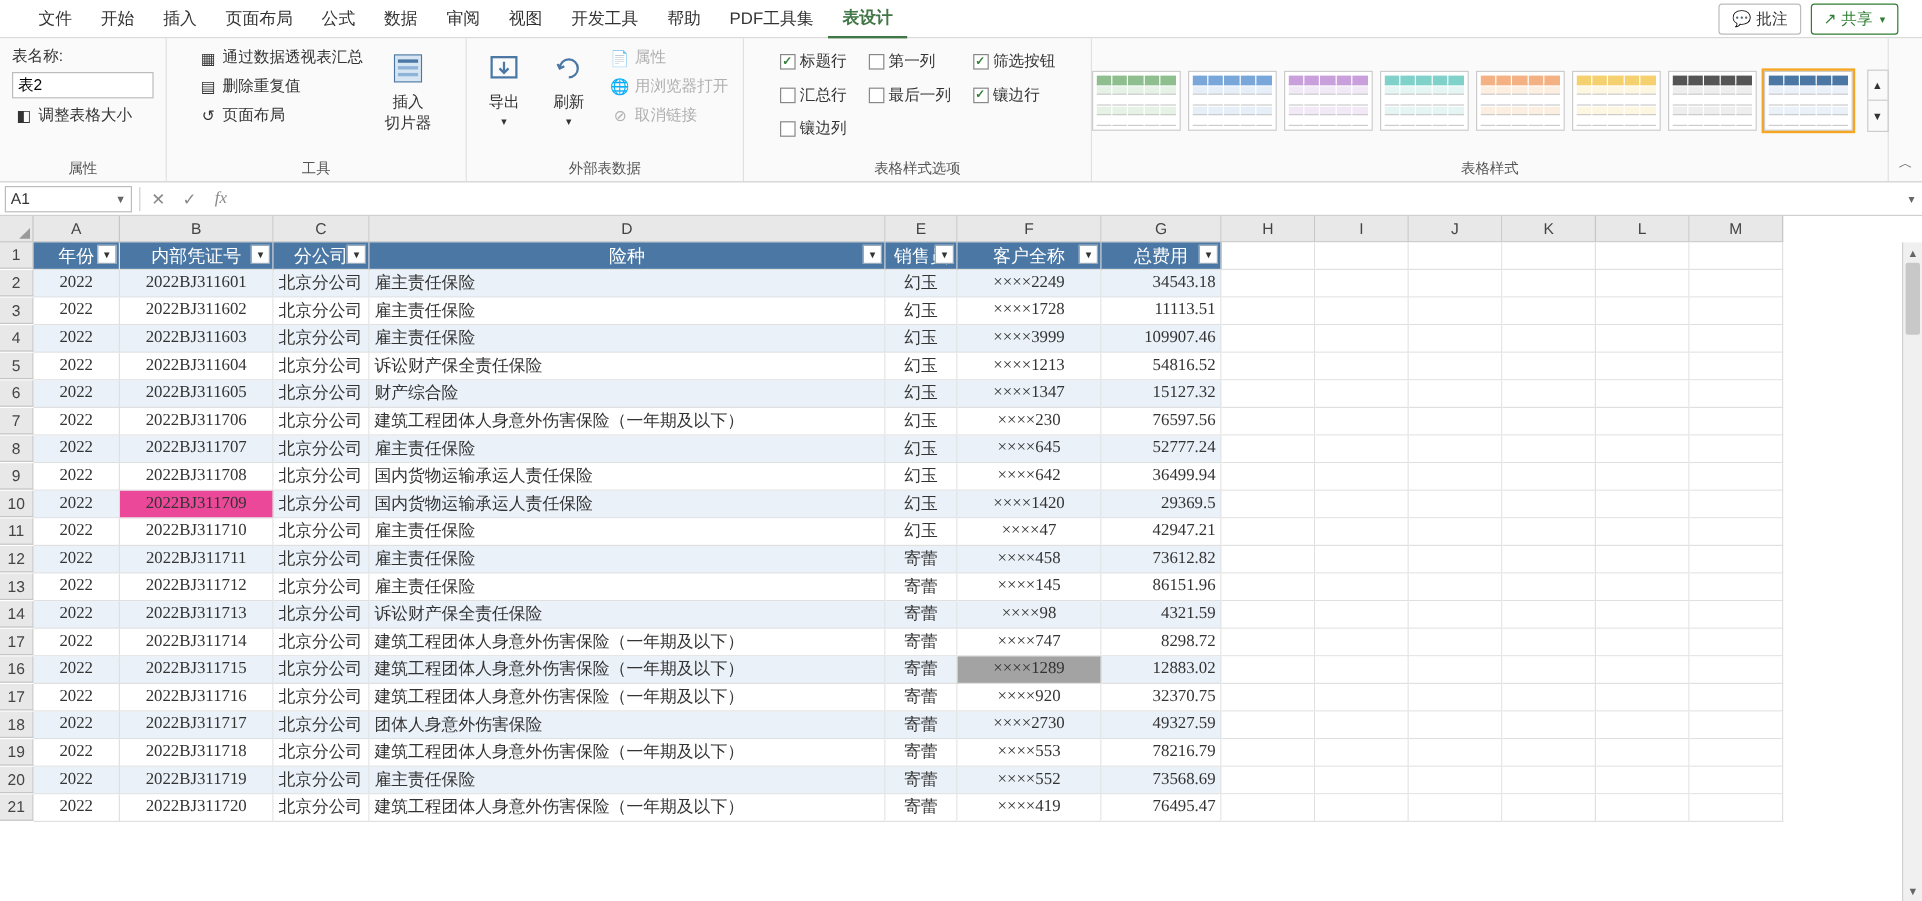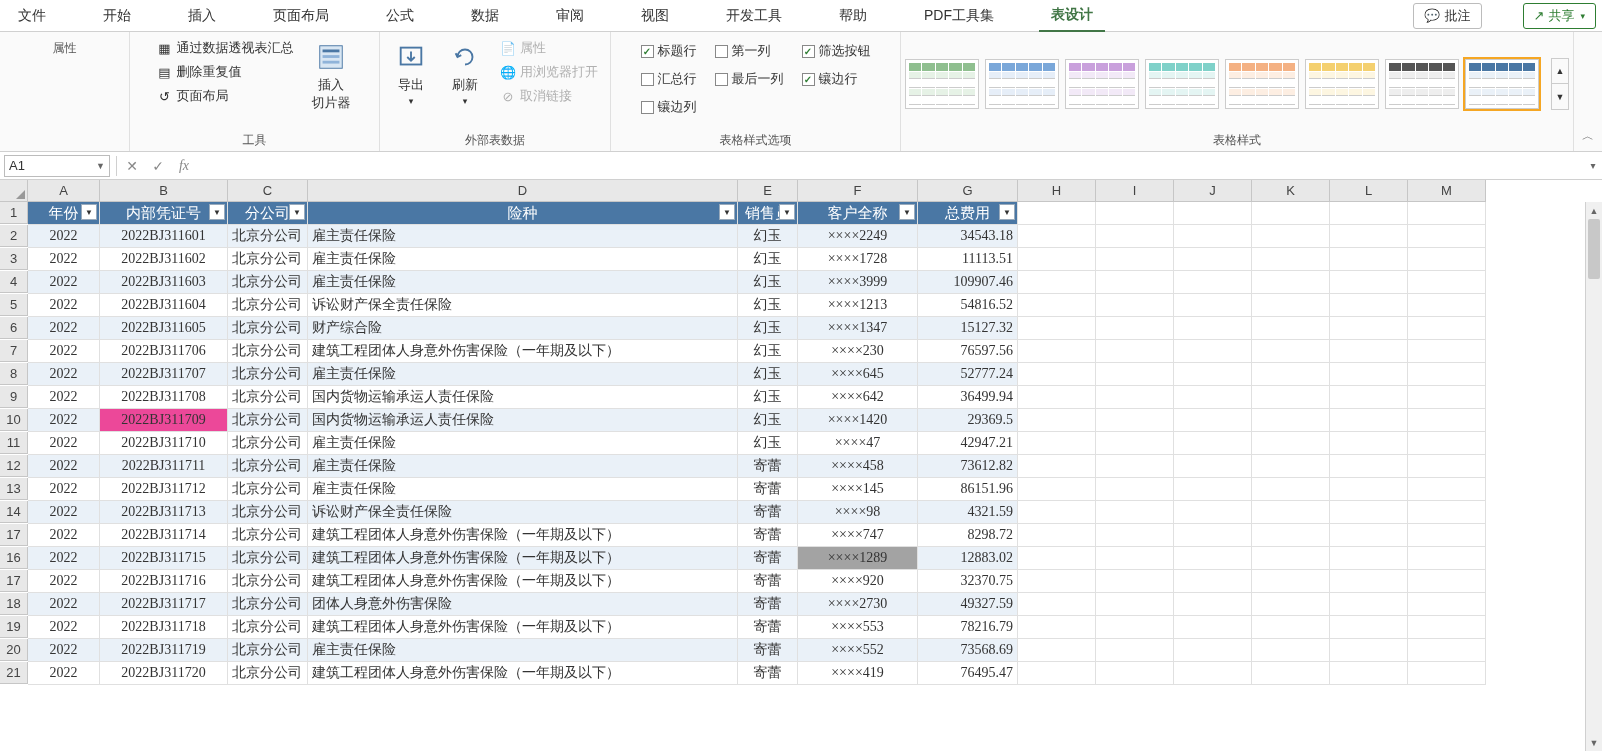--- a/index.html
+++ b/index.html
@@ -1,19 +1,19 @@
 <!DOCTYPE html>
 <html><head>
 <meta charset="utf-8">
 <style>
   * { box-sizing: border-box; margin: 0; padding: 0; font-family: "Microsoft YaHei", "SimSun", Arial, sans-serif; }
   body { background: #fff; font-size: 13px; color: #333; user-select: none; overflow: hidden; width: 1602px; height: 751px; position: relative; }
 
   
-  .tabbar { display: flex; align-items: center; height: 32px; border-bottom: 1px solid #d0d0d0; padding: 0 6px; gap: 33px; }
+  .tabbar { display: flex; align-items: center; height: 32px; border-bottom: 1px solid #d0d0d0; padding: 0 20px; }
   .tabbar .tab { padding: 6px 12px; cursor: pointer; font-size: 14px; }
   .tabbar .tab.active { color: #417646; border-bottom: 2px solid #417646; font-weight: 600; }
   .tabbar .spacer { flex: 1; }
   .tabbar .rbtn { display: flex; align-items: center; gap: 4px; border: 1px solid #bcbcbc; border-radius: 3px; padding: 3px 10px; margin-left: 8px; cursor: pointer; font-size: 13px; }
   .tabbar .rbtn .tri { font-size: 9px; margin-left: 2px; }
   .tabbar .rbtn.green { color: #2e7d32; border-color: #2e7d32; }
 
   
   .ribbon { display: flex; align-items: stretch; height: 120px; border-bottom: 1px solid #d0d0d0; background: #fafafa; }
   .group { display: flex; flex-direction: column; align-items: center; justify-content: space-between; padding: 6px 10px 2px; border-right: 1px solid #e0e0e0; }
@@ -95,20 +95,30 @@
   <div class="rbtn green">
     <span>↗</span>
     <span>共享</span>
     <span class="tri">▾</span>
   </div>
 </div>
 
 <div class="ribbon">
 
   <div class="group" style="min-width:130px">
+    <div class="area">
+        <div class="col">
+      <div class="lbl">表名称:</div>
+      <input class="tname" value="表2" style="">
+      <div class="smallbtn">
+        <span class="small-icon">◧</span>
+        <span>调整表格大小</span>
+      </div>
+    </div>
+      </div>
     <div class="glabel">属性</div>
   </div>
 
   <div class="group" style="min-width:250px">
     <div class="area">
       <div class="col">
         <div class="smallbtn">
             <span class="small-icon">▦</span>
             <span>通过数据透视表汇总</span>
           </div>

